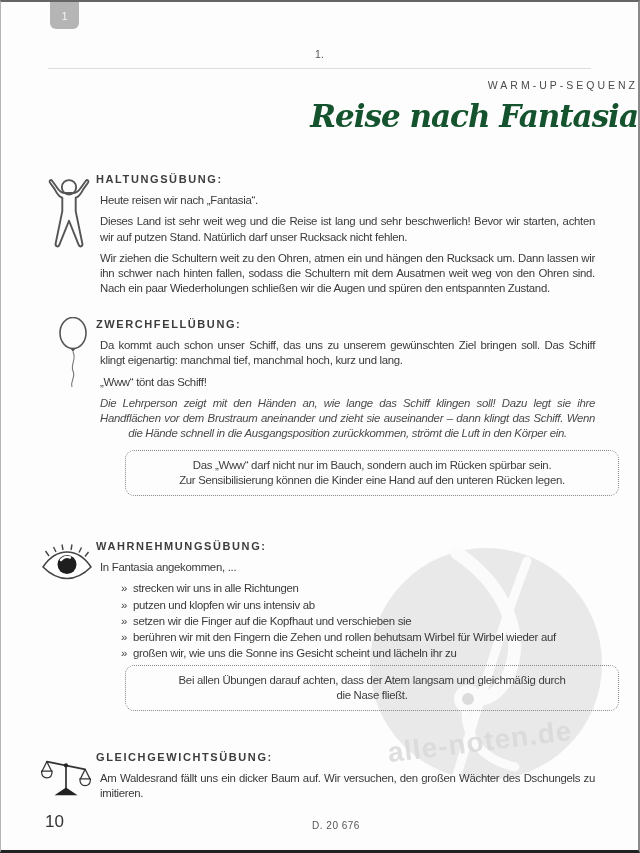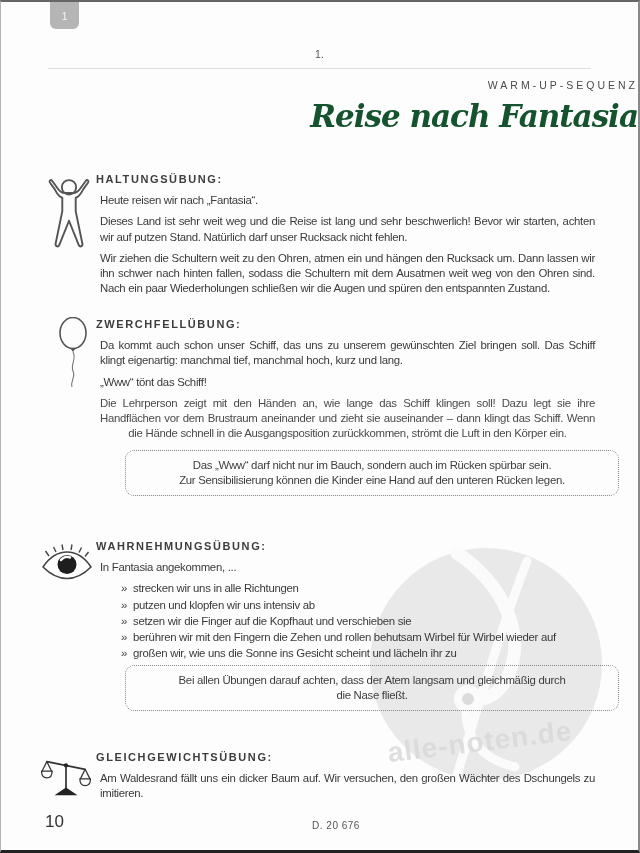--- a/index.html
+++ b/index.html
@@ -21,21 +21,21 @@
   .watermark-text{position:absolute;left:386px;top:722px;width:220px;z-index:0;
     font-size:28px;font-weight:bold;letter-spacing:1px;color:#d9d9d9;opacity:.85;transform:rotate(-7deg);}
   
   .section{position:absolute;left:40px;right:43px;z-index:1;}
   .s1{top:170px;} .s2{top:315px;} .s3{top:537px;} .s4{top:748px;}
   .icon-box{position:absolute;left:0;top:0;width:55px;}
   .section-content{margin-left:55px;font-size:11.4px;line-height:15.2px;letter-spacing:-0.3px;}
   .section-heading{font-size:11px;font-weight:bold;letter-spacing:1.6px;color:#3d3d3d;margin:0 0 6px 0;}
   .section-content p{margin:0 0 6px 4px;}
   .just{text-align:justify;}
-  .teacher-note{color:#4a4a4a;margin:8px 0 0 22px;text-align:justify;text-align-last:center;}
+  .teacher-note{font-style:italic;color:#4a4a4a;margin:8px 0 0 22px;text-align:justify;text-align-last:center;}
   .bullets{list-style:none;margin:6px 0 0 0;padding:0 0 0 25px;}
   .bullets li{display:flex;margin:0 0 1px 0;}
   .bullet-marker{margin-right:6px;flex:0 0 auto;}
   
   .tip-box{position:absolute;left:124px;width:494px;z-index:1;box-sizing:border-box;
     border:1.5px dotted #888;border-radius:9px;padding:7px 12px;text-align:center;
     font-size:11.4px;line-height:15.2px;letter-spacing:-0.3px;color:#3d3d3d;background:transparent;}
   .box1{top:448px;} .box2{top:663px;}
   
   .page-number{position:absolute;left:44px;top:810px;font-size:17px;color:#333;z-index:1;}

